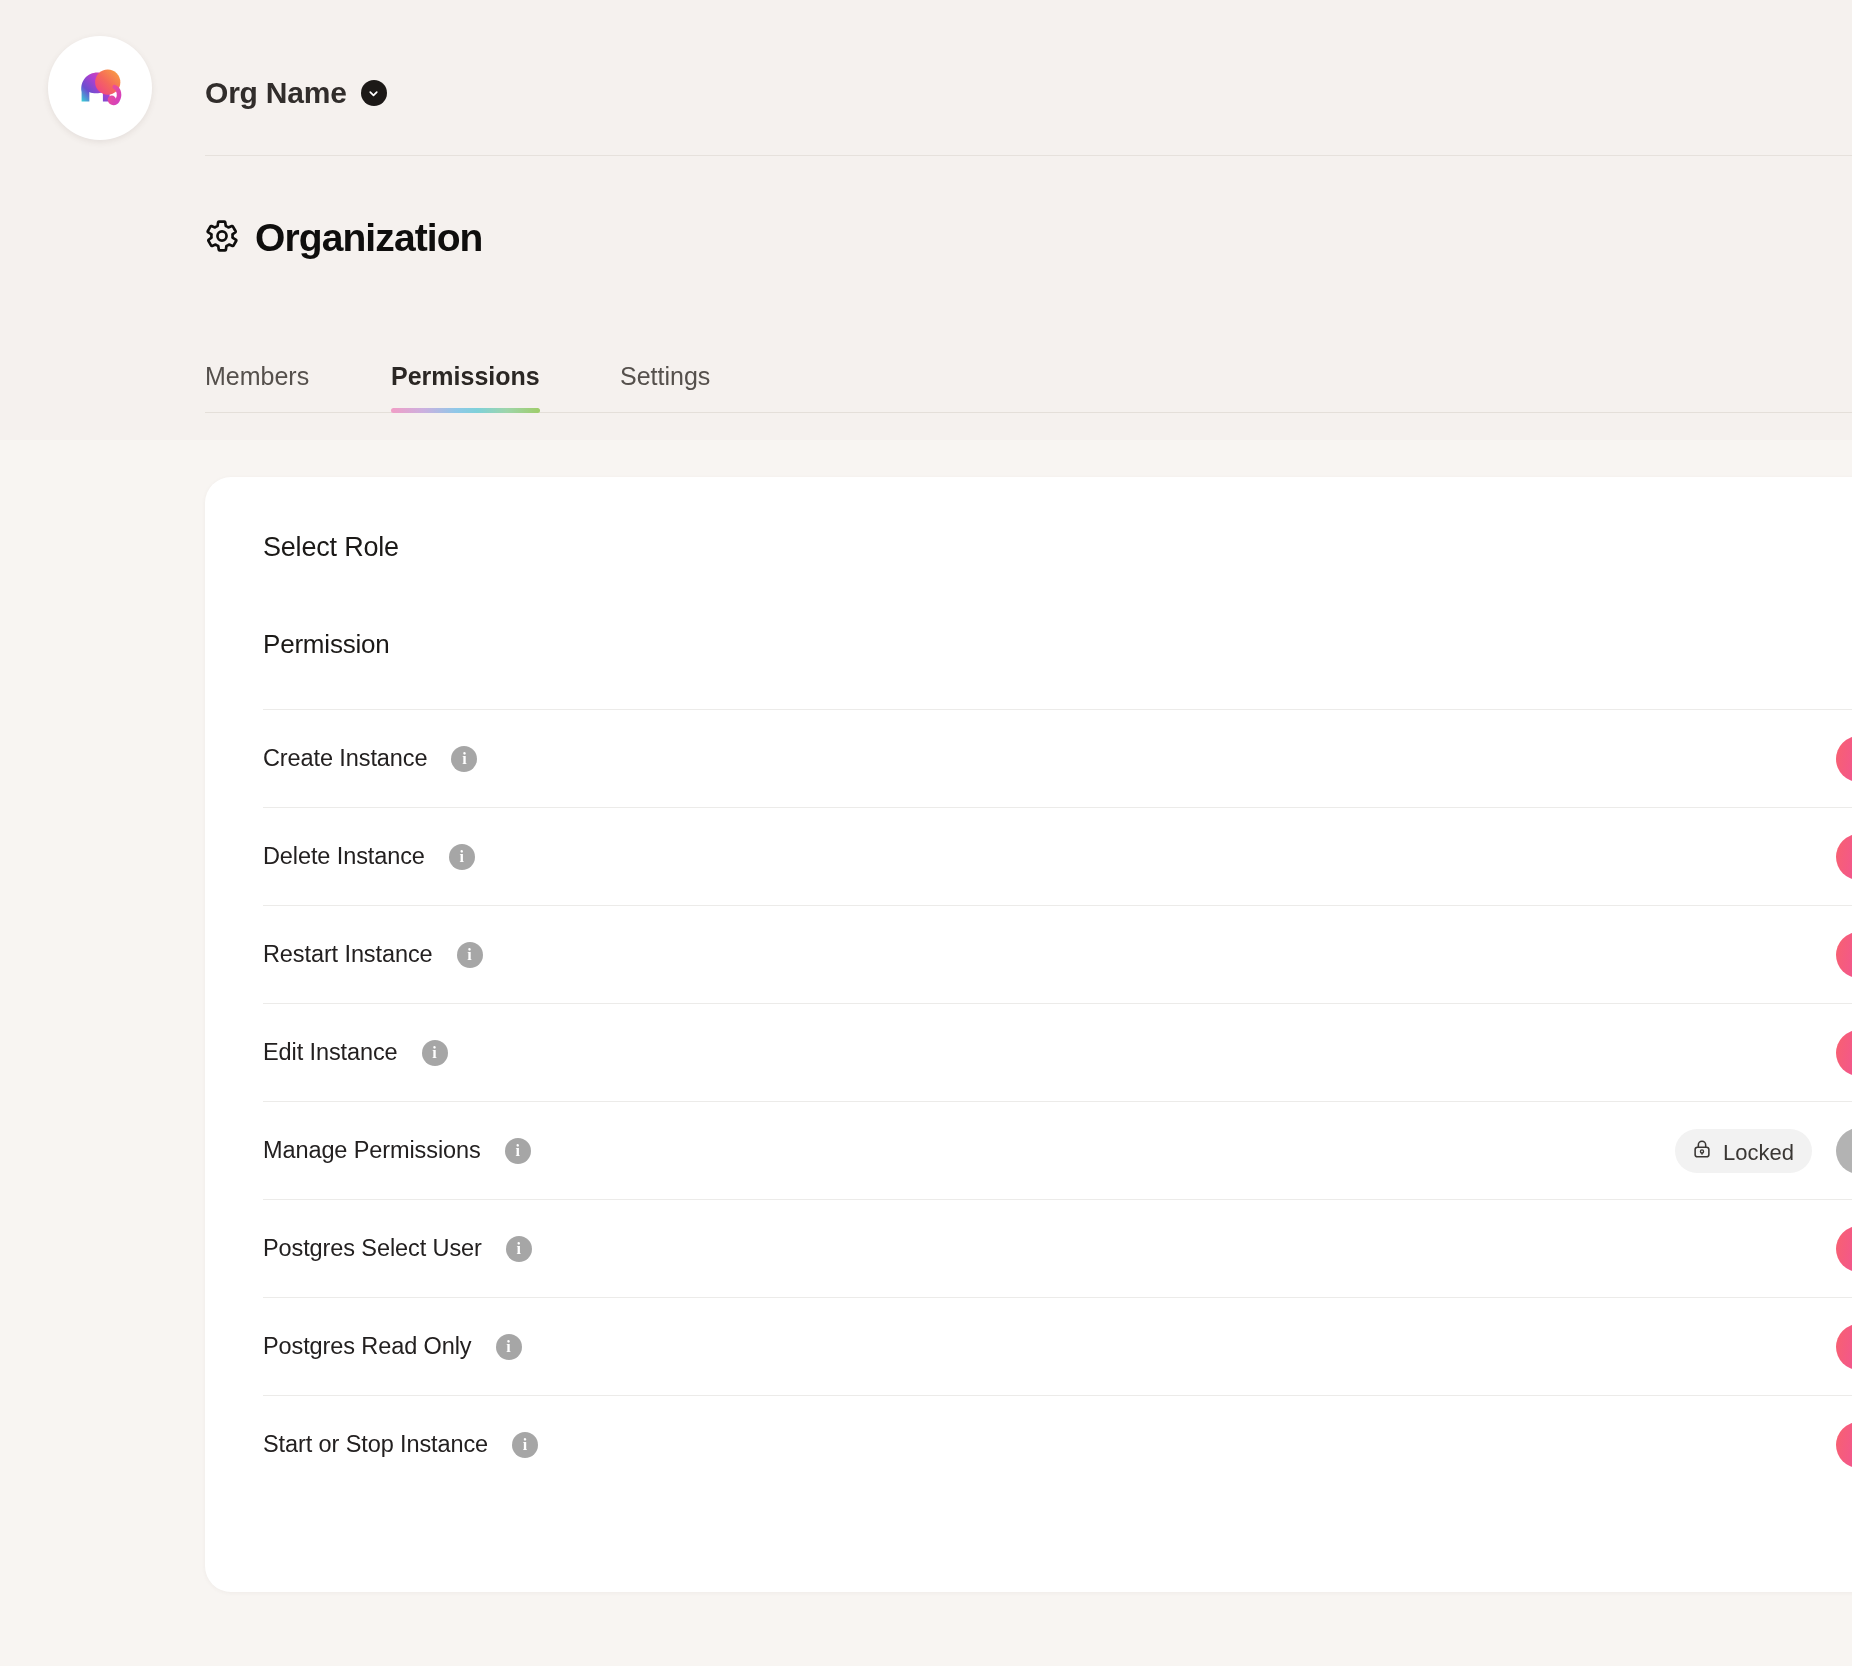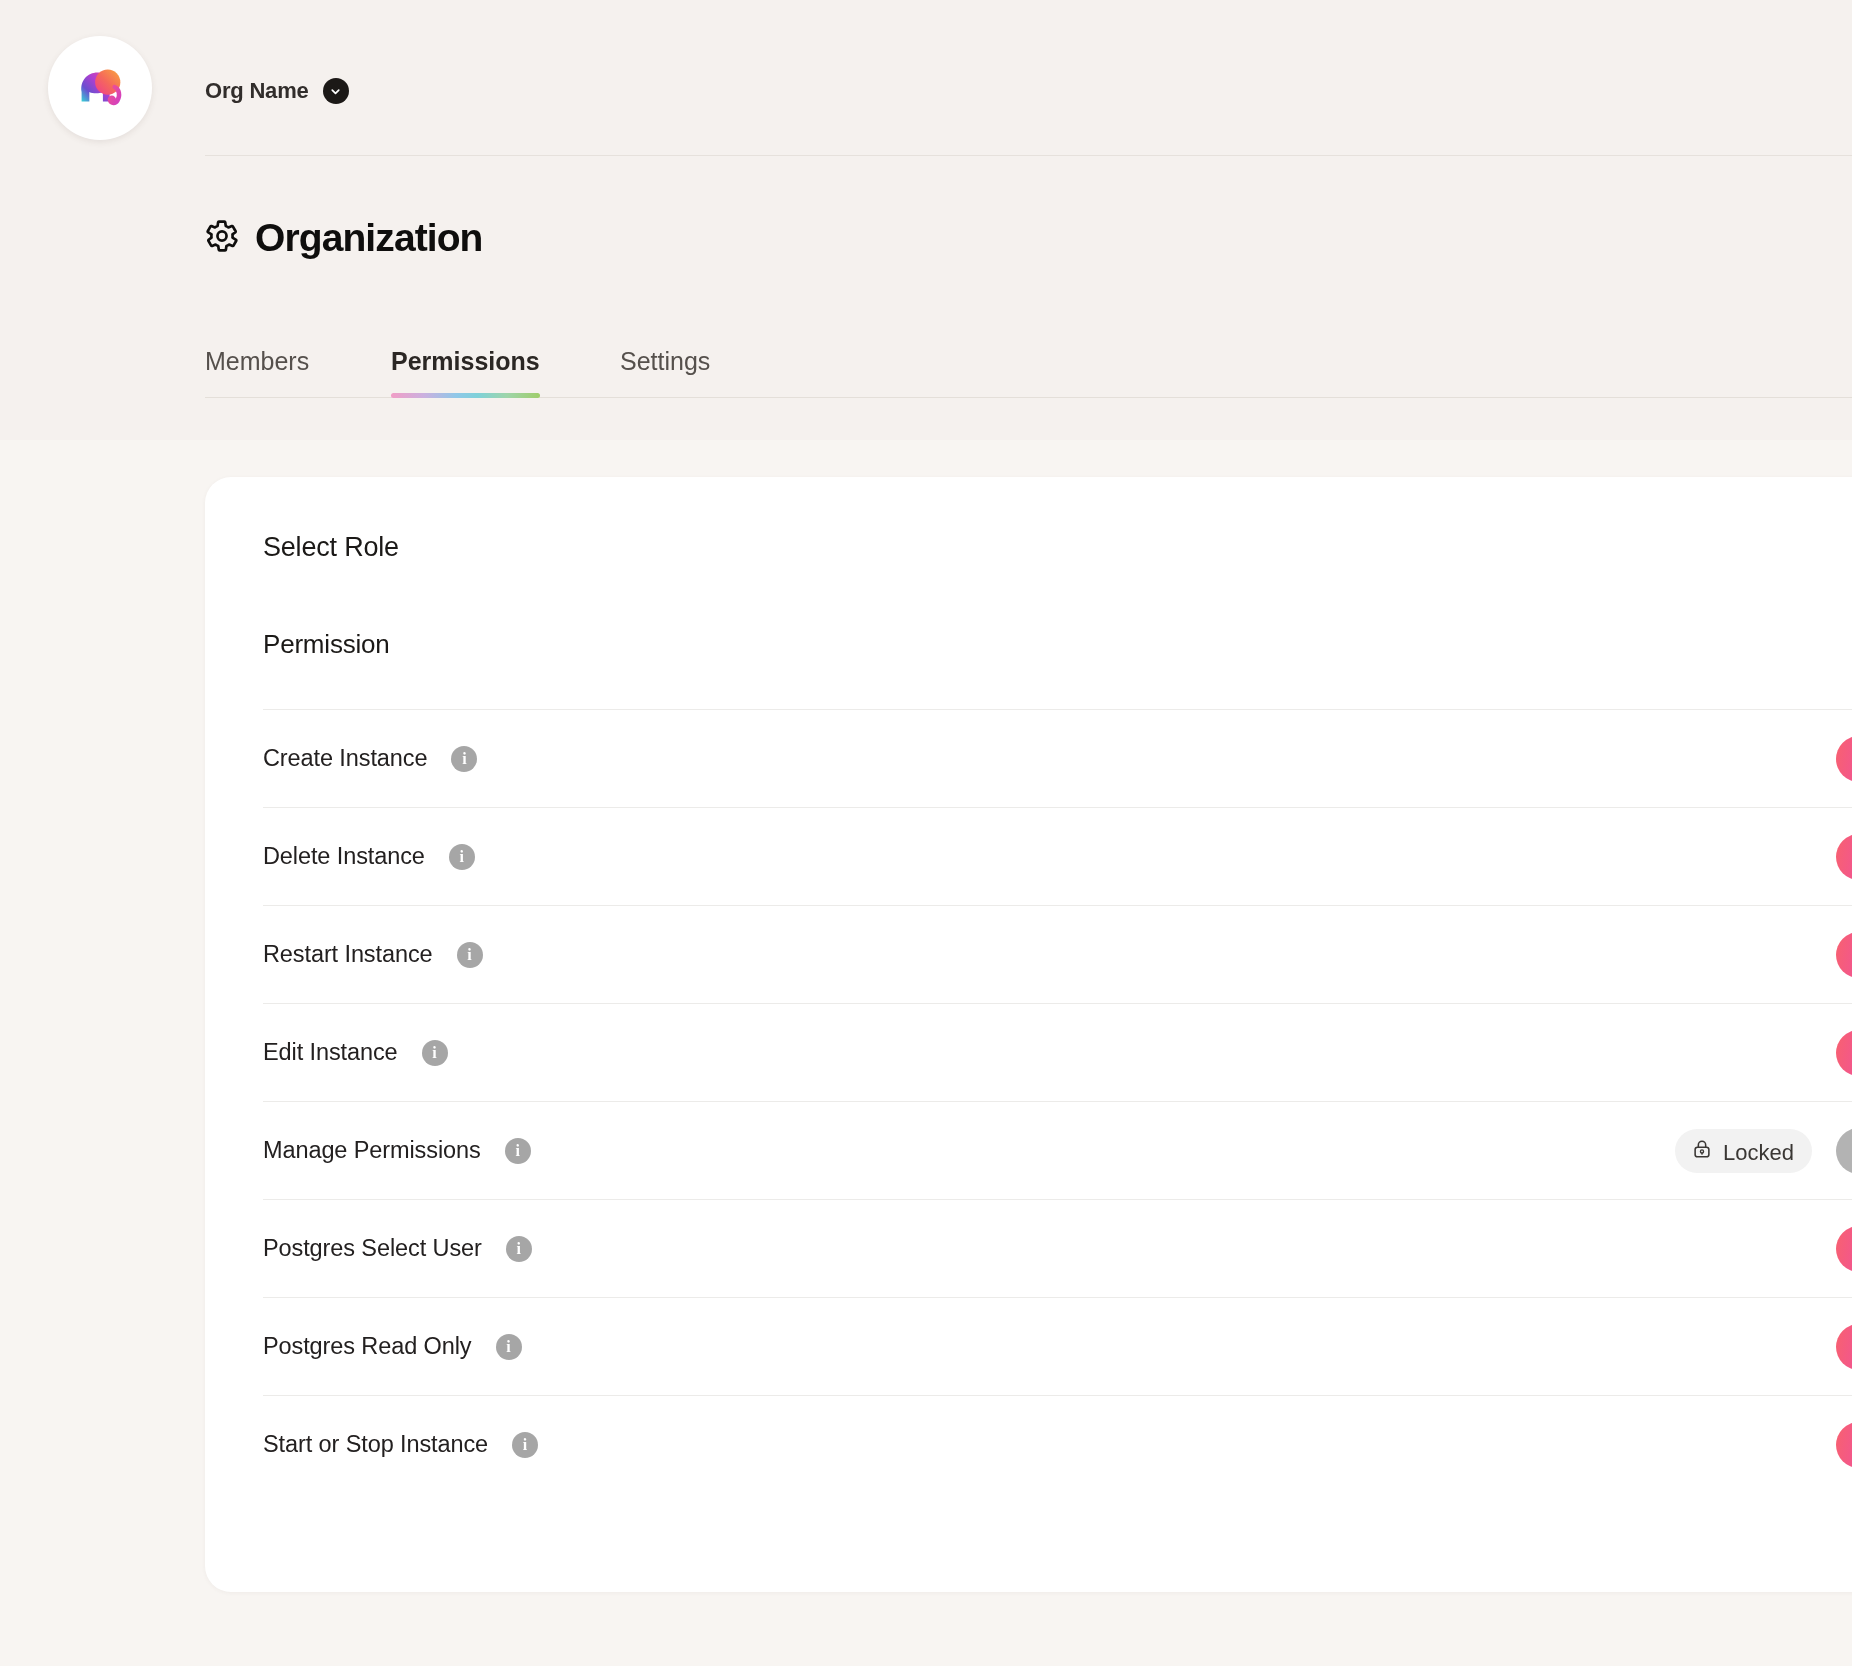--- a/index.html
+++ b/index.html
@@ -53,21 +53,21 @@
 
   .org-name-row {
     position: absolute;
     left: 205px; top: 78px;
     display: flex;
     align-items: center;
     gap: 14px;
     cursor: pointer;
   }
   .org-name-text {
-    font-size: 22px;
+    font-size: 30px;
     font-weight: bold;
     color: #312d2b;
     letter-spacing: -0.2px;
     line-height: 1;
   }
   .org-chevron-badge {
     width: 26px; height: 26px;
     border-radius: 50%;
     background: #1c1917;
     display: flex;
@@ -94,21 +94,21 @@
     font-size: 39px;
     font-weight: bold;
     color: #0f0e0d;
     letter-spacing: -0.9px;
     line-height: 1;
   }
 
   
   .tabs {
     position: absolute;
-    left: 205px; top: 300px;
+    left: 205px; top: 315px;
     width: 1647px;
     height: 98px;
   }
   .tabs-underline {
     position: absolute;
     left: 0; bottom: 0;
     width: 1647px; height: 1px;
     background: #e4dfd9;
   }
   .tab {

